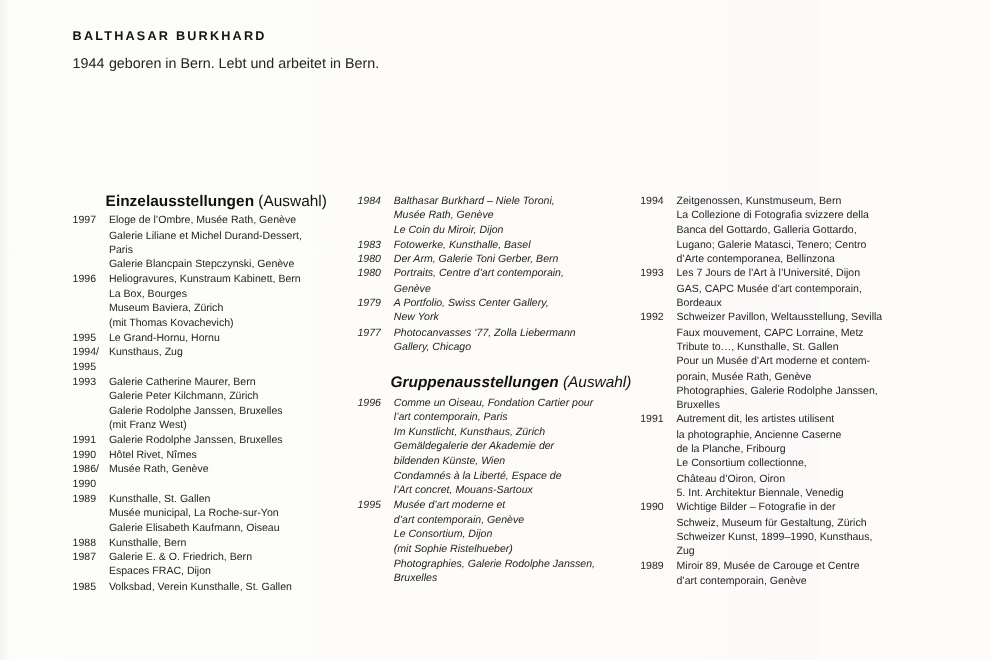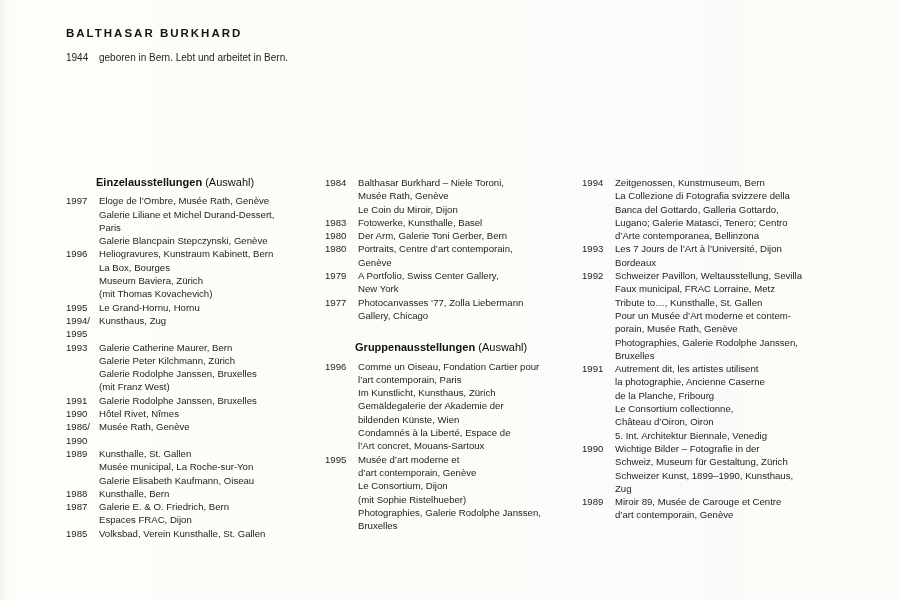--- a/index.html
+++ b/index.html
@@ -49,21 +49,21 @@
   .artist-name {
     font-size: 11.5px;
     font-weight: bold;
     letter-spacing: 2.0px;
     color: #141414;
     margin: 0;
     line-height: 14px;
   }
   .bio-line {
     margin-top: 11px;
-    font-size: 10px;
+    font-size: 13px;
     line-height: 13.3px;
     color: #242424;
     display: flex;
   }
   .bio-year {
     width: 33px;
     flex: 0 0 33px;
     text-align: left;
   }
   .bio-text {
@@ -75,25 +75,25 @@
     position: absolute;
     left: 0;
     top: 176px;
     width: 900px;
   }
   .col {
     position: absolute;
     top: 0;
   }
   .col-1 { left: 66px;  width: 240px; }
-  .col-2 { left: 325px; width: 240px; }
+  .col-2 { left: 325px; width: 240px; font-style: italic; }
   .col-3 { left: 582px; width: 268px; }
 
   .section-heading {
-    font-size: 11px;
+    font-size: 14px;
     line-height: 13.3px;
     margin: 0 0 5px 0;
     color: #111;
     padding-left: 30px;
   }
   .section-heading .strong {
     font-weight: bold;
     letter-spacing: 0.02px;
   }
   .section-heading .light {
@@ -334,28 +334,29 @@
               <span class="ln">La Collezione di Fotografia svizzere della</span>
               <span class="ln">Banca del Gottardo, Galleria Gottardo,</span>
               <span class="ln">Lugano; Galerie Matasci, Tenero; Centro</span>
               <span class="ln">d’Arte contemporanea, Bellinzona</span>
             </span>
           </li>
           <li class="entry">
             <span class="entry-year">1993</span>
             <span class="entry-body">
               <span class="ln">Les 7 Jours de l’Art à l’Université, Dijon</span>
+              <span class="ln">GAS, CAPC Musée d’art contemporain,</span>
               <span class="ln">Bordeaux</span>
             </span>
           </li>
           <li class="entry">
             <span class="entry-year">1992</span>
             <span class="entry-body">
               <span class="ln">Schweizer Pavillon, Weltausstellung, Sevilla</span>
-              <span class="ln">Faux municipal, FRAC Lorraine, Metz</span>
+              <span class="ln">Faux mouvement, CAPC Lorraine, Metz</span>
               <span class="ln">Tribute to…, Kunsthalle, St. Gallen</span>
               <span class="ln">Pour un Musée d’Art moderne et contem-</span>
               <span class="ln">porain, Musée Rath, Genève</span>
               <span class="ln">Photographies, Galerie Rodolphe Janssen,</span>
               <span class="ln">Bruxelles</span>
             </span>
           </li>
           <li class="entry">
             <span class="entry-year">1991</span>
             <span class="entry-body">

